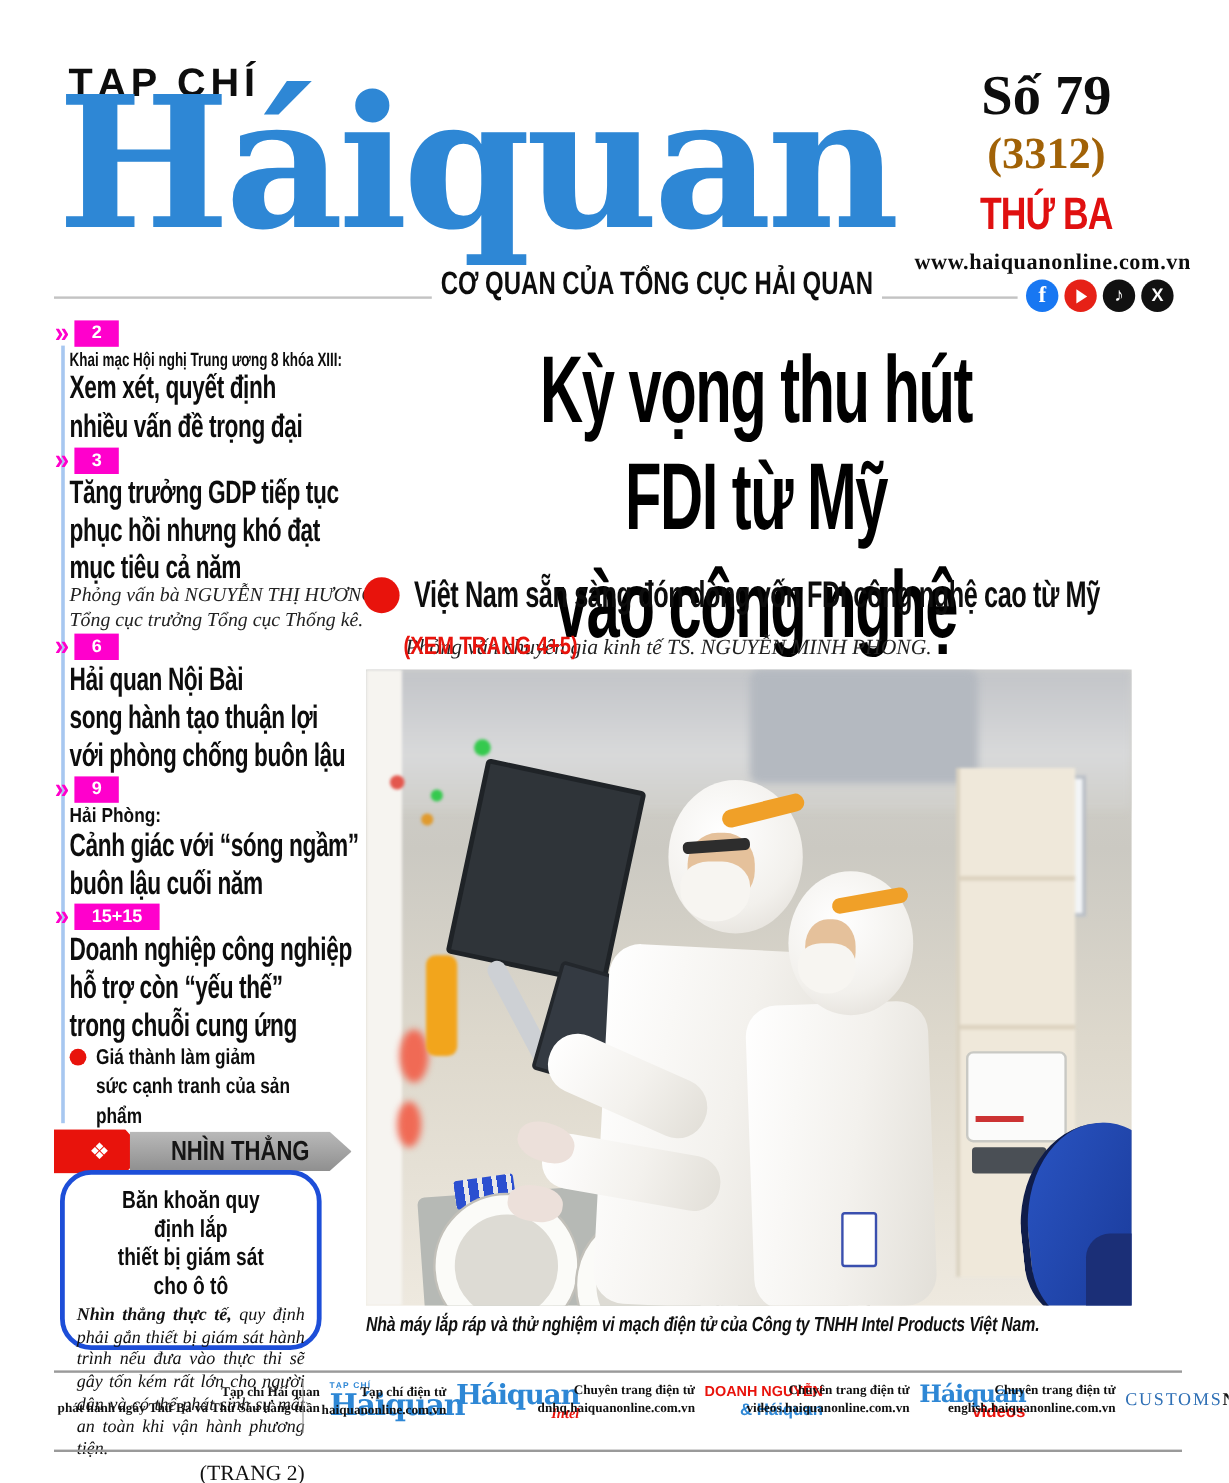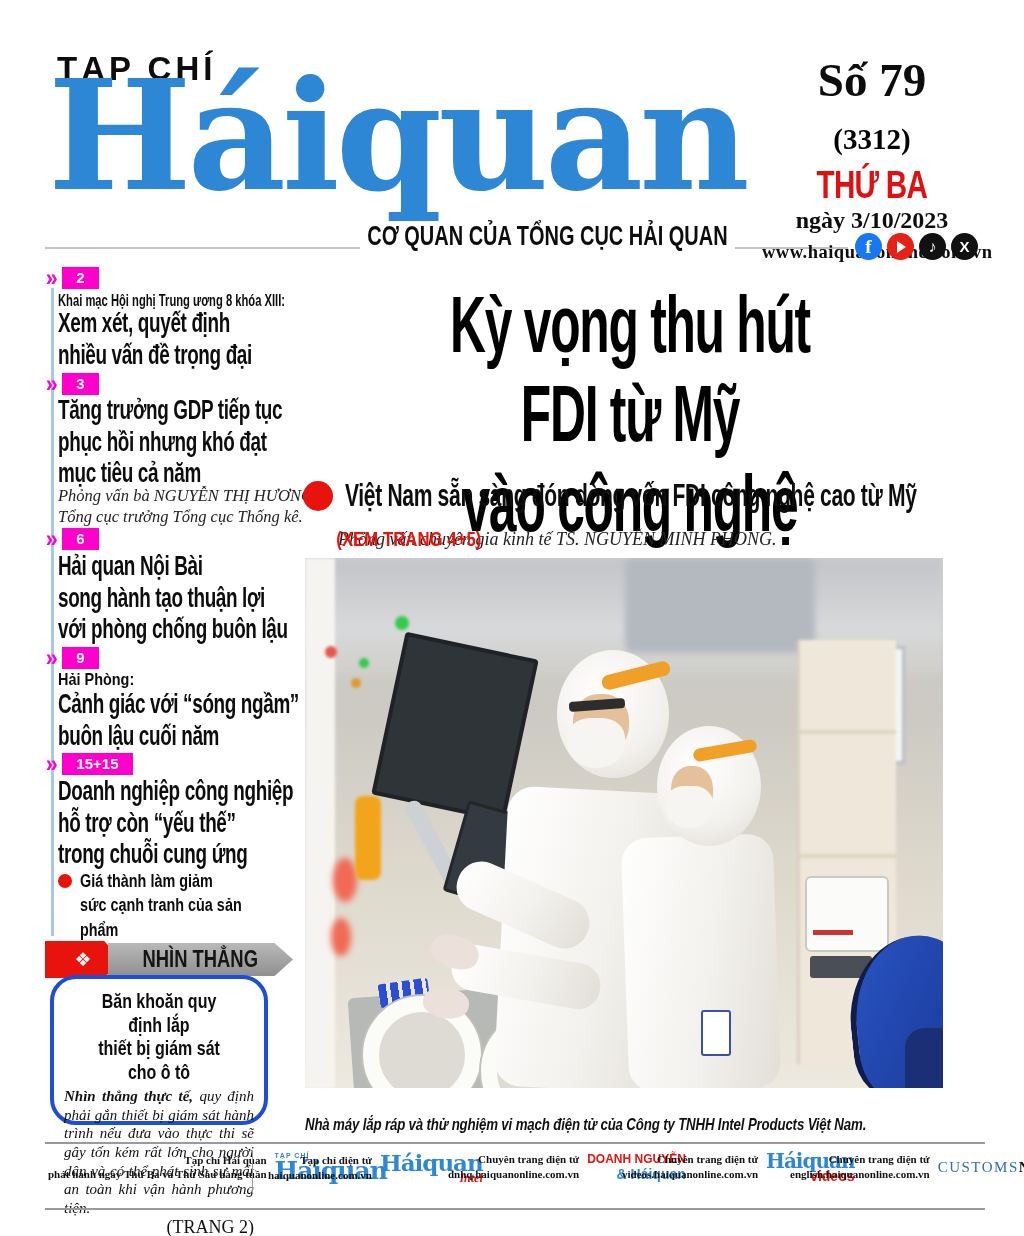--- a/index.html
+++ b/index.html
@@ -12,21 +12,21 @@
   .mast-title{left:48px;top:52px;font-family:"DejaVu Serif",serif;font-weight:bold;
               font-size:152px;line-height:1.1;color:#2e87d5;letter-spacing:-4px;}
   .head-rule{left:45px;top:247px;width:803px;height:2px;background:#c3c3c3;}
   .tagline{left:45px;top:221px;width:690px;text-align:right;}
   .tagline span{display:inline-block;background:#fff;padding:0 10px;font-size:27px;font-weight:bold;
                 transform:scaleX(.74);transform-origin:right center;white-space:nowrap;color:#0d0d0d;}
 
   
   .issue{left:762px;top:56px;width:220px;text-align:center;}
   .issue-number{font-family:"Liberation Serif",serif;font-weight:bold;font-size:47px;line-height:1.05;color:#0d0d0d;}
-  .issue-code{font-family:"Liberation Serif",serif;font-weight:bold;font-size:29px;margin-top:18px;color:#000000;}
+  .issue-code{font-family:"Liberation Serif",serif;font-weight:bold;font-size:37px;margin-top:2px;color:#a16207;}
   .issue-day{font-size:38px;font-weight:900;color:#e01010;margin-top:8px;display:inline-block;
              transform:scaleX(.78);white-space:nowrap;letter-spacing:-1px;}
   .issue-date{font-family:"Liberation Serif",serif;font-weight:bold;font-size:24px;margin-top:0px;color:#0d0d0d;}
   .issue-site{font-family:"Liberation Serif",serif;font-weight:bold;font-size:18.5px;margin-top:8px;
               letter-spacing:.5px;color:#0d0d0d;}
   .social-row{left:855px;top:233px;display:flex;gap:5px;}
   .soc{width:27px;height:27px;border-radius:50%;display:flex;align-items:center;justify-content:center;
        color:#fff;font-weight:bold;font-size:15px;line-height:1;}
   .soc-fb{background:#1877f2;font-family:"Liberation Serif",serif;font-size:19px;}
   .soc-yt{background:#e62117;}
@@ -110,21 +110,21 @@
   .ph-cab{left:492px;top:82px;width:96px;height:424px;background:#efe8da;border-left:3px solid #d8d0bf;}
   .ph-shelf{background:#ddd3c0;height:4px;}
   .ph-dev{left:500px;top:318px;width:80px;height:72px;background:#fbfbfa;border:2px solid #c9c9c4;border-radius:6px;}
   .ph-devline{left:508px;top:372px;width:40px;height:5px;background:#c33;}
   .ph-slot{left:505px;top:398px;width:62px;height:22px;background:#4a4f55;border-radius:3px;}
   .ph-wscreen{left:528px;top:88px;width:66px;height:112px;background:#f3f5f7;border:3px solid #b9bec5;}
   .ph-chair{left:545px;top:378px;width:125px;height:160px;background:linear-gradient(120deg,#2a55c4,#16348f);
             border-radius:55% 45% 20% 30%;transform:rotate(-6deg);border-left:6px solid #101d4a;}
   .ph-chair2{left:600px;top:470px;width:80px;height:70px;background:#1b2f77;border-radius:20px 40px 0 0;}
 
-  .caption-row{left:305px;top:1094px;width:648px;display:flex;justify-content:space-between;align-items:flex-start;margin-top:21px;}
+  .caption-row{left:305px;top:1094px;width:648px;display:flex;justify-content:space-between;align-items:flex-start;}
   .caption{display:inline-block;font-size:17px;font-weight:bold;font-style:italic;letter-spacing:-.2px;
            transform:scaleX(.78);transform-origin:left top;white-space:nowrap;color:#111;}
 
   
   .foot-rule{left:45px;top:1142px;width:940px;height:2px;background:#9a9a9a;}
   .foot-rule2{left:45px;top:1208px;width:940px;height:2px;background:#9a9a9a;}
   .fsec{top:1152px;display:flex;align-items:center;gap:8px;}
   .ftext{font-family:"Liberation Serif",serif;font-weight:bold;font-size:11px;line-height:1.35;
          text-align:right;color:#111;white-space:pre-line;}
   .flogo-main{font-family:"DejaVu Serif",serif;font-weight:bold;color:#2e87d5;letter-spacing:-1px;line-height:.95;}
@@ -145,21 +145,20 @@
 
   <div class="abs mast-kicker">TẠP CHÍ</div>
   <div class="abs mast-title">Háiquan</div>
   <div class="abs head-rule"></div>
   <div class="abs tagline"><span>CƠ QUAN CỦA TỔNG CỤC HẢI QUAN</span></div>
 
   <div class="abs issue">
     <div class="issue-number">Số 79</div>
     <div class="issue-code">(3312)</div>
     <div><span class="issue-day">THỨ BA</span></div>
-    <div class="issue-date">ngày 3/10/2023</div>
     <div class="issue-site">www.haiquanonline.com.vn</div>
   </div>
   <div class="abs social-row">
     <div class="soc soc-fb">f</div>
     <div class="soc soc-yt">
         <div class="tri"></div>
       </div>
     <div class="soc soc-tk">♪</div>
     <div class="soc soc-x">X</div>
   </div>

